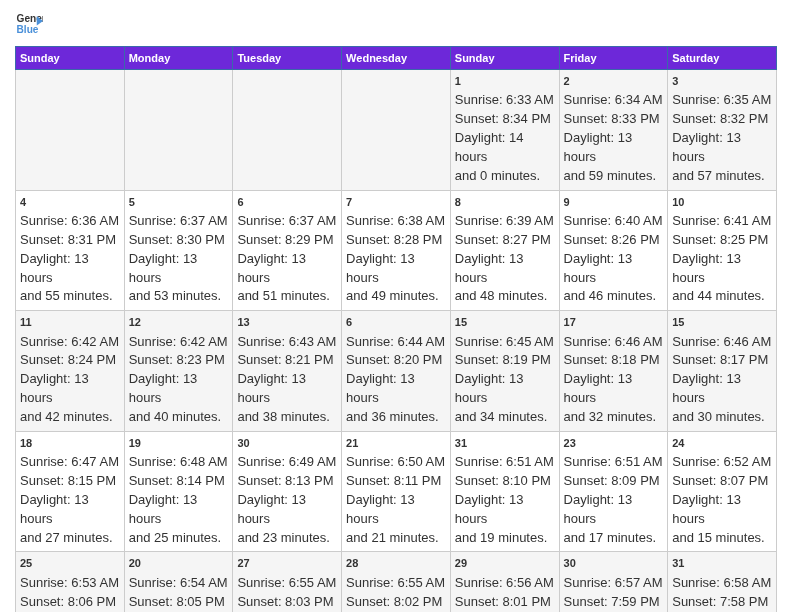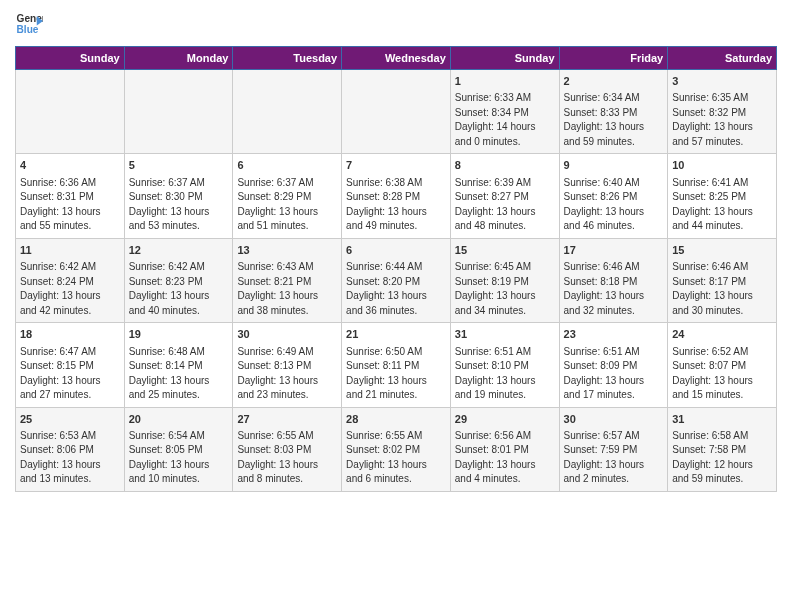--- a/index.html
+++ b/index.html
@@ -42,26 +42,26 @@
     .subtitle {
       font-size: 14px;
       color: #555;
     }
     table {
       width: 100%;
       border-collapse: collapse;
       table-layout: fixed;
     }
     thead tr th {
-      background-color: #701a75;
+      background-color: #6d28d9;
       color: #fff;
       font-size: 11px;
       font-weight: bold;
       padding: 5px 4px;
-      text-align: right;
+      text-align: left;
       border: 1px solid #3a6aaa;
     }
     tbody tr td {
       border: 1px solid #ccc;
       padding: 4px 4px;
       vertical-align: top;
       font-size: 9.5px;
       color: #333;
       line-height: 1.4;
       background: #fff;
@@ -76,21 +76,21 @@
     tbody tr:nth-child(odd) td.empty {
       background: #f5f5f5;
     }
     .day-num {
       font-size: 11px;
       font-weight: bold;
       display: block;
       margin-bottom: 2px;
     }
     .cell-text {
-      font-size: 10px;
+      font-size: 13px;
       line-height: 1.45;
       color: #333;
     }
   </style>
 </head>
 <body>
 
 <div class="page">
   <div class="header">
     <div class="logo">

